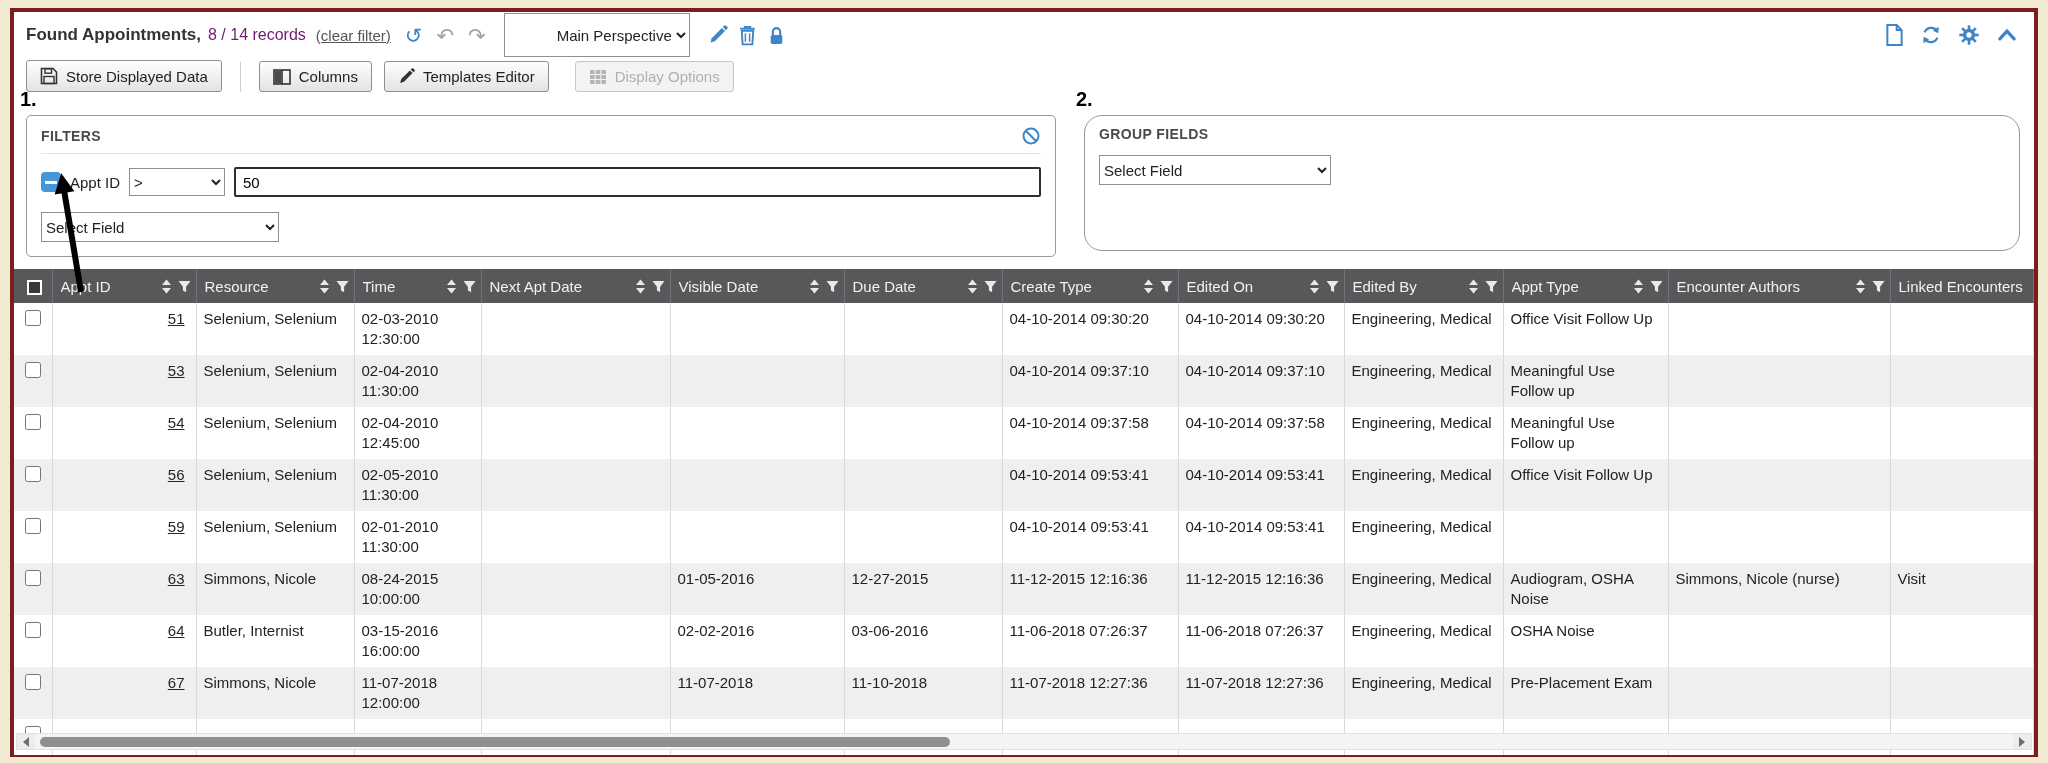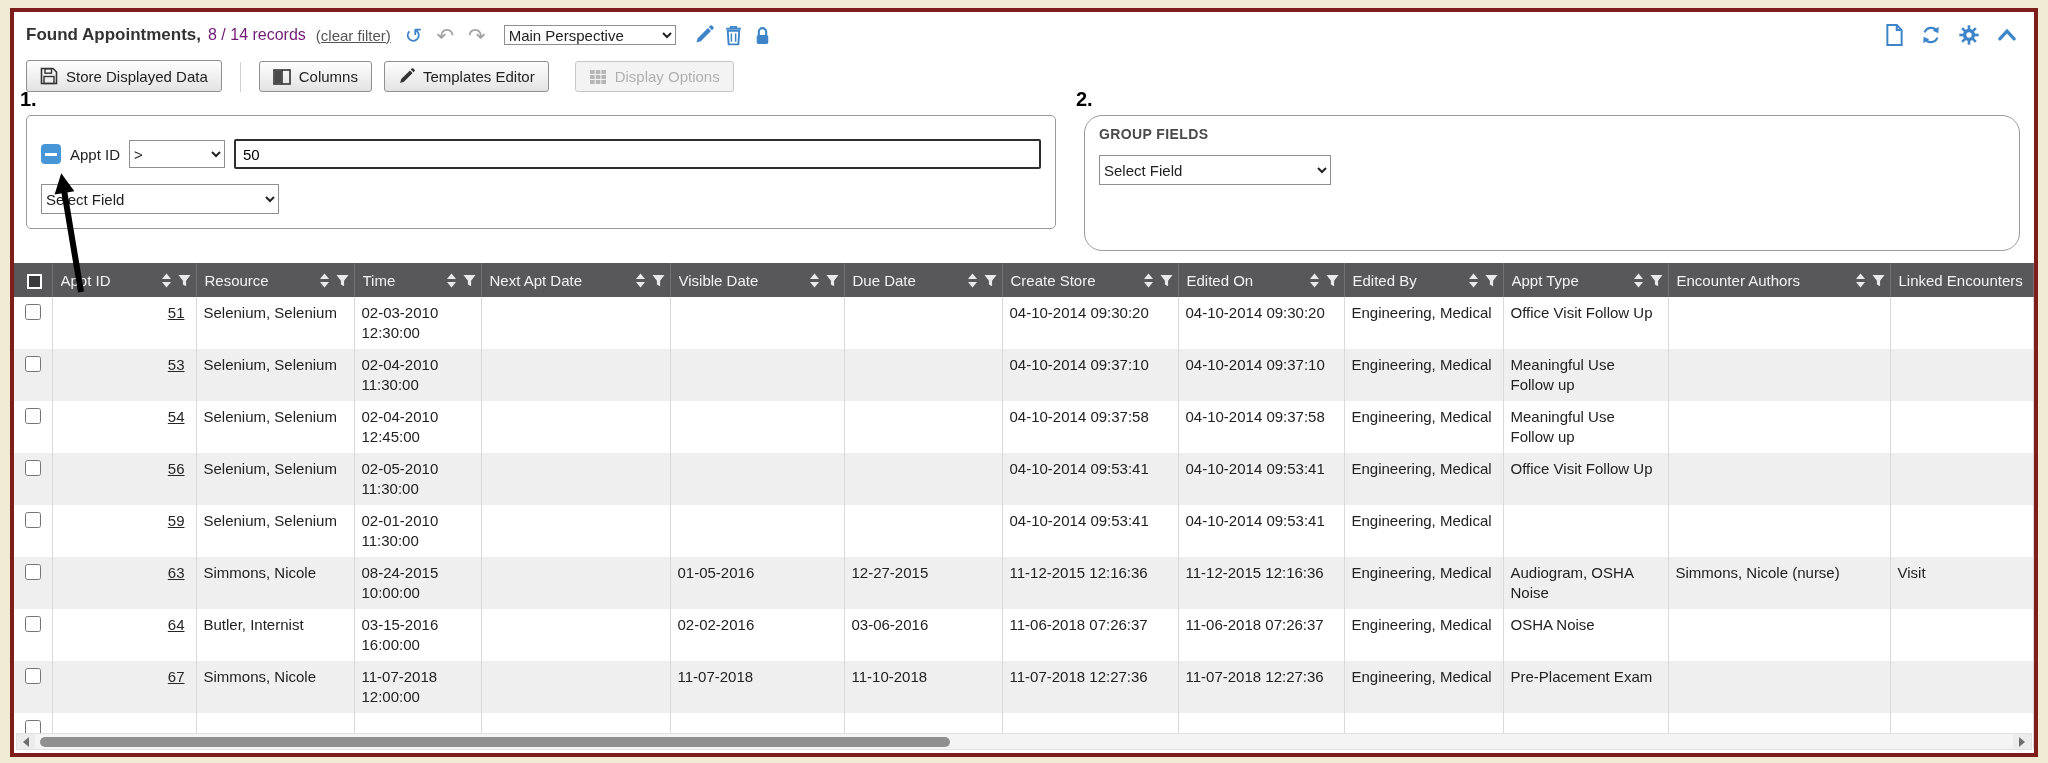--- a/index.html
+++ b/index.html
@@ -19,21 +19,21 @@
   
   .topbar { display: flex; align-items: center; justify-content: space-between; height: 46px; padding: 0 16px 0 12px; }
   .topbar-left { display: flex; align-items: center; gap: 10px; }
   .title { font-weight: bold; font-size: 17px; color: #333; }
   .records { font-size: 16px; color: #701a75; margin-left: -3px; }
   .clear-filter { font-size: 15px; color: #555; text-decoration: underline; cursor: pointer; text-align: center; }
   .glyph-icon { font-size: 21px; line-height: 1; cursor: pointer; margin-left: 4px; user-select: none; }
   .blue { color: #3d85c8; }
   .gray { color: #a0a0a0; }
   select { font-family: inherit; font-size: 15px; height: 28px; border: 1px solid #8f8f8f; background: #fff; color: #222; }
-  .perspective { height: 20px; min-width: 172px; margin: 0 8px; }
+  .perspective { height: 44px; min-width: 172px; margin: 0 8px; padding-left: 48px; }
   .topbar-right { display: flex; align-items: center; gap: 16px; }
   .svg-icon { display: block; cursor: pointer; }
 
   
   .toolbar { display: flex; align-items: flex-end; padding: 2px 12px 9px; }
   .btn {
     display: inline-flex; align-items: center; gap: 8px;
     font-family: inherit; font-size: 15px; color: #222;
     padding: 6px 13px; background: linear-gradient(#fefefe, #e3e3e3);
     border: 1px solid #8f8f8f; border-radius: 3px; cursor: pointer; white-space: nowrap;
@@ -196,20 +196,27 @@
             <rect x="6.7" y="11" width="4.6" height="4"></rect>
             <rect x="12.4" y="11" width="4.6" height="4"></rect>
         </g>
       </svg>
       <span>Display Options</span>
     </button>
   </div>
 
   <div class="config-row">
     <section class="fpanel filters-panel">
+      <div class="panel-heading">
+        <span>FILTERS</span>
+        <svg class="svg-icon" width="20" height="20" viewBox="0 0 20 20">
+          <circle cx="10" cy="10" r="7.5" fill="none" stroke="#3d85c8" stroke-width="2"></circle>
+          <line x1="5" y1="5" x2="15" y2="15" stroke="#3d85c8" stroke-width="2"></line>
+        </svg>
+      </div>
       <div class="filter-row">
         <span class="minus-btn"></span>
         <label class="filter-field-label">Appt ID</label>
         <select class="op-select">
           <option>&gt;</option>
         </select>
         <input class="filter-value" type="text" autofocus="" value="50" style="">
       </div>
       <div class="add-filter-row">
         <select class="add-filter-select">
@@ -351,21 +358,21 @@
                   <span class="hicon">
                     <svg width="13" height="13" viewBox="0 0 13 13">
                       <path d="M.5 1 H12.5 L8.1 6.7 V12.3 L4.9 10.6 V6.7 Z" fill="#e9e9e9"></path>
                     </svg>
                   </span>
                 </span>
               </span>
             </th>
             <th>
               <span class="th-inner">
-                <span class="th-label">Create Store</span>
+                <span class="th-label">Create Type</span>
                 <span class="th-icons">
                   <span class="hicon">
                     <svg width="11" height="15" viewBox="0 0 11 15">
                       <path d="M5.5 .5 L10 6 H1 Z" fill="#e9e9e9"></path>
                       <path d="M5.5 14.5 L1 9 H10 Z" fill="#e9e9e9"></path>
                     </svg>
                   </span>
                   <span class="hicon">
                     <svg width="13" height="13" viewBox="0 0 13 13">
                       <path d="M.5 1 H12.5 L8.1 6.7 V12.3 L4.9 10.6 V6.7 Z" fill="#e9e9e9"></path>

